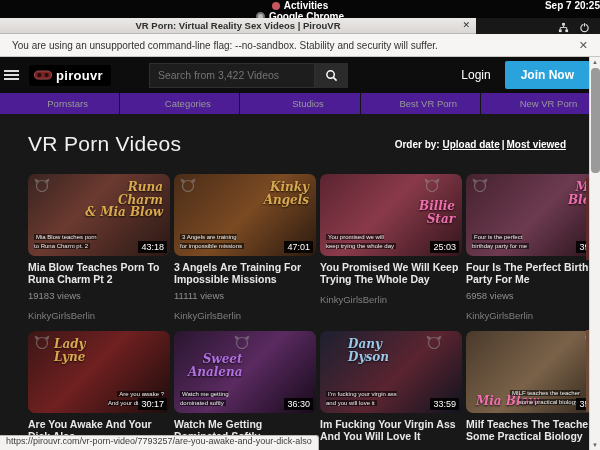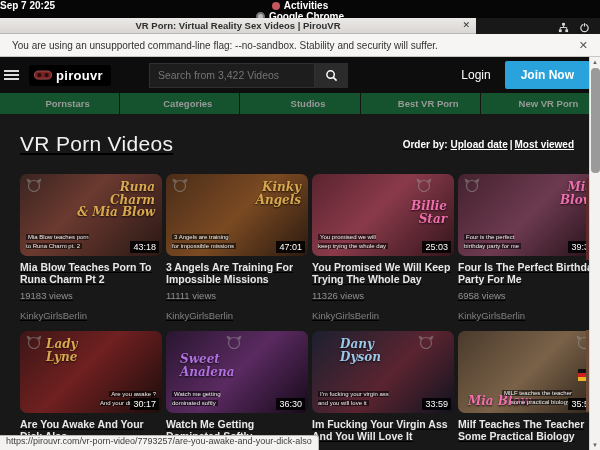--- a/index.html
+++ b/index.html
@@ -7,21 +7,21 @@
     font-family:"Liberation Sans","DejaVu Sans",sans-serif; background:#181818; }
 
   
   .sysbar { position:absolute; top:0; left:0; width:600px; height:18px;
     background:#060606; color:#fff; display:flex; align-items:center;
     font-size:10px; font-weight:bold;flex-direction:column; }
   .sys-item { display:flex; align-items:center; gap:4px; padding:0 8px; height:100%; }
   .dot-red { width:8px; height:8px; border-radius:50%; background:#c4565e; }
   .chrome-ic { width:9px; height:9px; border-radius:50%; background:#bbb;
     border:2px solid #777; }
-  .sys-clock { position:absolute; left:0; right:0; text-align:left; pointer-events:none; }
+  .sys-clock { position:absolute; left:0; right:0; text-align:right; pointer-events:none; }
   .sys-right { margin-left:auto; display:flex; align-items:center; gap:10px; padding-right:10px; z-index:2; }
 
   
   .titlebar { position:absolute; top:18px; left:0; width:476px; height:16px;
     background:linear-gradient(#ebe9e7,#d9d6d3); border-bottom:1px solid #bab6b2;
     display:flex; align-items:center; justify-content:center;
     font-size:9.5px; font-weight:bold; color:#2f2f2f; }
   .titlebar .win-close { position:absolute; right:6px; top:2px; color:#333;
     font-size:9px; cursor:default; }
 
@@ -57,25 +57,25 @@
     color:#9a9a9a; font-size:10.5px; padding:0 8px; outline:none; }
   .search-btn { width:33px; height:25px; background:#2b2b2b; border:none;
     display:flex; align-items:center; justify-content:center; }
   .hdr-right { margin-left:auto; display:flex; align-items:center; gap:14px; padding-right:6px; }
   .login { color:#fff; font-size:12px; }
   .join { background:#2aa3dc; color:#fff; font-size:12px; font-weight:bold;
     border:none; border-radius:2px; padding:7px 16px; }
 
   
   .nav { height:21px; background:#141414; display:flex; gap:1px; }
-  .nav-item { flex:1; background:#14532d; color:#999; font-size:9.5px; font-weight:bold;
+  .nav-item { flex:1; background:#4c1d95; color:#999; font-size:9.5px; font-weight:normal;
     display:flex; align-items:center; justify-content:center;padding-left:16px; }
 
   
-  .content { padding:0 20px;text-decoration:underline; }
+  .content { padding:0 28px; }
   .page-head { display:flex; align-items:center; height:60px; }
   .page-title { color:#f0f0f0; font-size:21px; font-weight:normal; letter-spacing:.3px; }
   .orderby { margin-left:auto; color:#fff; font-size:10px; font-weight:bold;
     padding-right:6px; }
   .orderby a { color:#fff; text-decoration:underline; }
   .orderby .sep { text-decoration:none; padding:0 2px; }
 
   .grid { display:grid; grid-template-columns:repeat(4,142px); column-gap:4px;
     row-gap:6px; }
   .card { width:142px; }
@@ -251,21 +251,20 @@
               <path d="M2 5 L0.5 0.5 L5 2.5 Z M14 5 L15.5 0.5 L11 2.5 Z" fill="#999"></path>
               <circle cx="8" cy="8" r="5.5" fill="none" stroke="#999" stroke-width="1.2"></circle>
             </svg>
           <div class="overlay ov-pink" style="top:26px">Billie
 Star</div>
           <div class="caption"><span>You promised we will
 keep trying the whole day</span></div>
           <span class="duration">25:03</span>
         </div>
         <div class="vtitle">You Promised We Will Keep Trying The Whole Day</div>
-        <div class="views">11326 views</div>
         <div class="studio">KinkyGirlsBerlin</div>
       </div>
 
       <div class="card">
         <div class="thumb t4">
           <svg class="mask-ic" width="16" height="14" viewBox="0 0 16 14">
               <path d="M2 5 L0.5 0.5 L5 2.5 Z M14 5 L15.5 0.5 L11 2.5 Z" fill="#999"></path>
               <circle cx="8" cy="8" r="5.5" fill="none" stroke="#999" stroke-width="1.2"></circle>
             </svg>
           <div class="overlay ov-pink">Mia
@@ -294,21 +293,21 @@
         <div class="vtitle">Are You Awake And Your Dick Also</div>
 
       </div>
 
       <div class="card">
         <div class="thumb t6">
           <svg class="mask-ic" style="left:60px" width="16" height="14" viewBox="0 0 16 14">
               <path d="M2 5 L0.5 0.5 L5 2.5 Z M14 5 L15.5 0.5 L11 2.5 Z" fill="#999"></path>
               <circle cx="8" cy="8" r="5.5" fill="none" stroke="#999" stroke-width="1.2"></circle>
             </svg>
-          <div class="overlay ov-violet" style="right:auto;left:14px;top:22px;text-align:left">Sweet
+          <div class="overlay ov-violet" style="right:auto;left:14px;top:22px;text-align:right">Sweet
 Analena</div>
           <div class="caption"><span>Watch me getting
 dominated softly</span></div>
           <span class="duration">36:30</span>
         </div>
         <div class="vtitle">Watch Me Getting Dominated Softly</div>
 
       </div>
 
       <div class="card">

